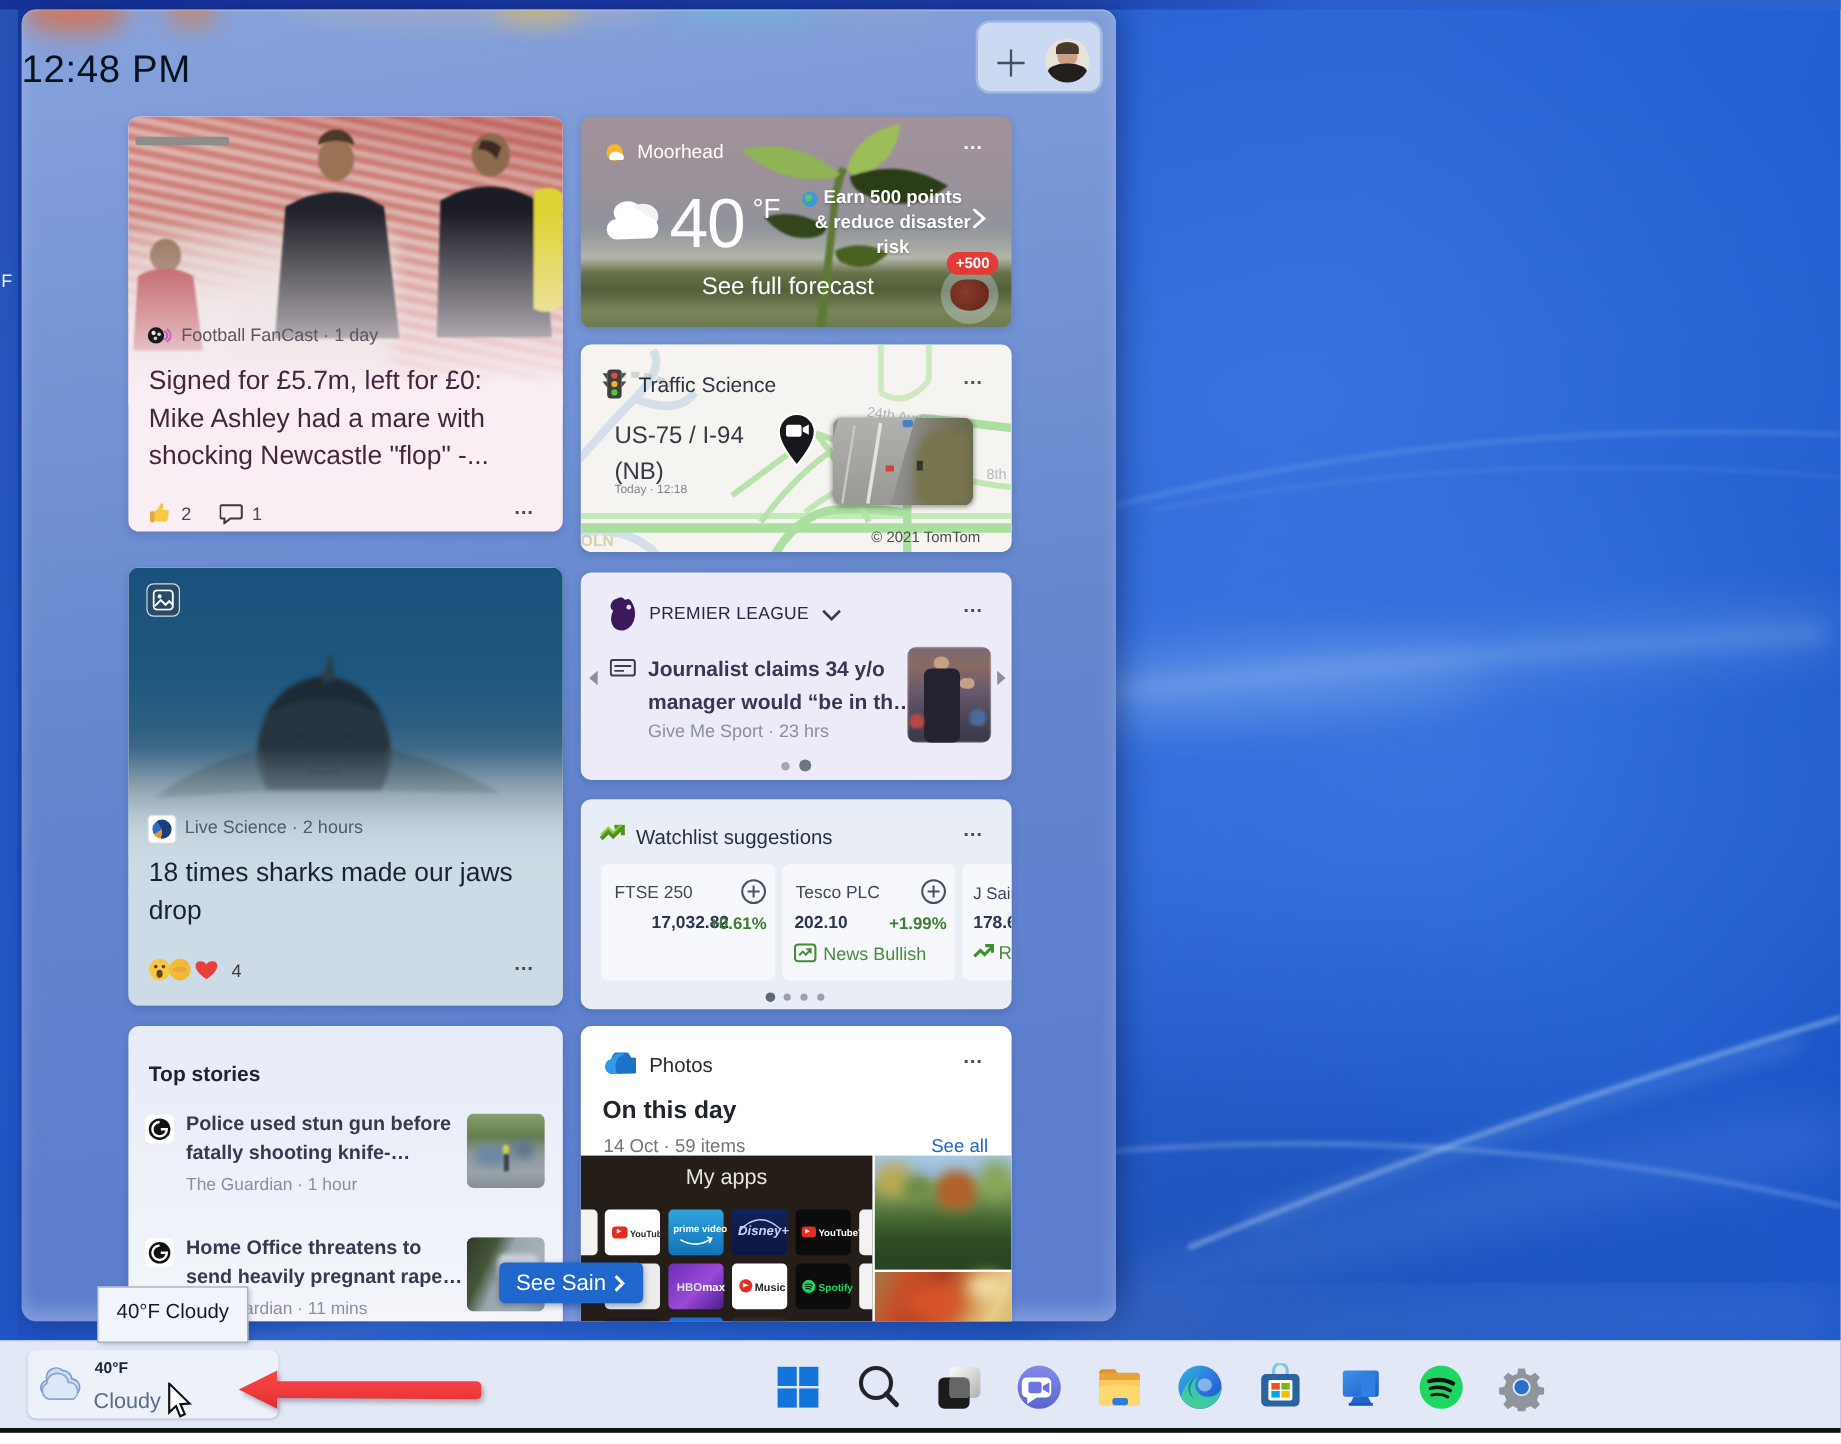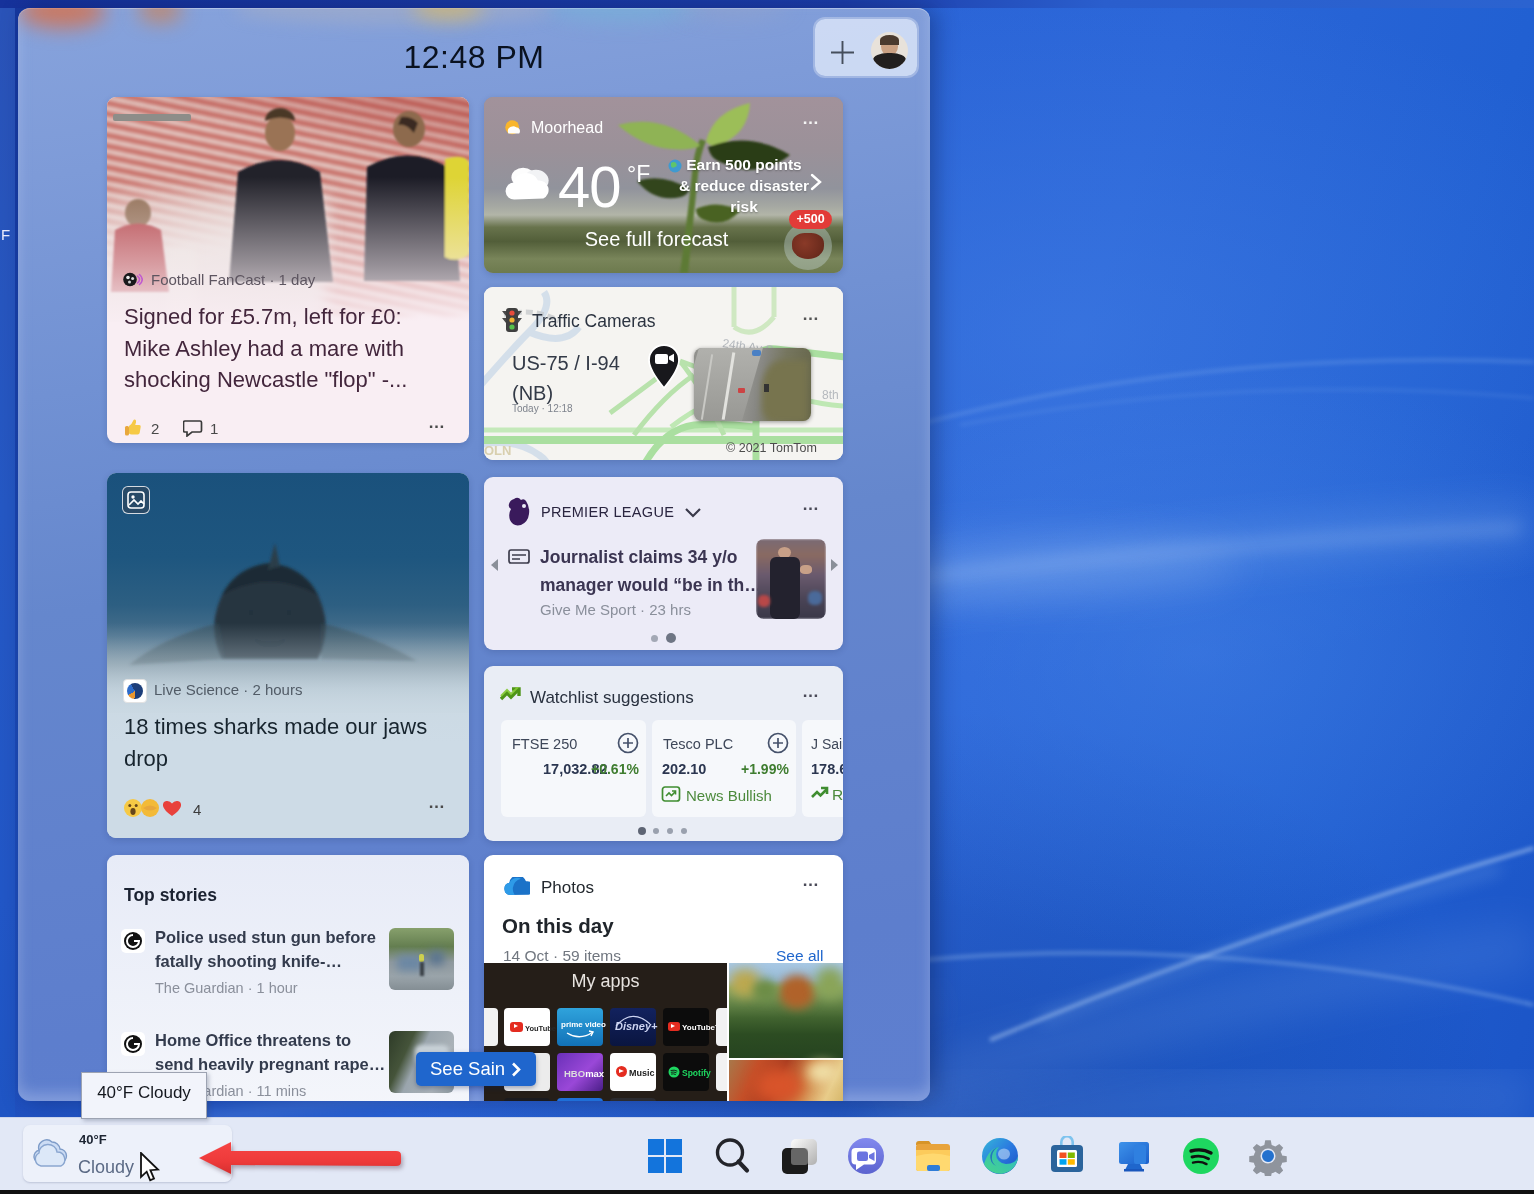--- a/index.html
+++ b/index.html
@@ -18,21 +18,21 @@
   #topstrip{left:0;top:0;width:1534px;height:8px;
     background:linear-gradient(90deg,#16329b 0%,#1c3da9 55%,#2a5ecd 72%,#2b63d0 100%);}
   #leftstrip{left:0;top:8px;width:15px;height:1109px;
     background:linear-gradient(180deg,#2a53b8 0%,#2558c4 45%,#2257c7 80%,#1f55c4 100%);}
   #flabel{left:1px;top:226px;color:#eef;font-size:15px;}
   
   #panel{left:18px;top:8px;width:912px;height:1093px;border-radius:12px;overflow:hidden;box-shadow:6px 0 22px rgba(8,22,70,.38), inset 0 -8px 14px rgba(200,215,245,.35), inset 0 1px 0 rgba(255,255,255,.35);
     background:linear-gradient(172deg,#87a3dc 0%,#7e9bd8 14%,#7191d3 32%,#6587cd 50%,#6182cd 68%,#5d7ecd 85%,#5e7fd0 100%);
   }
   .blob{position:absolute;border-radius:50%;filter:blur(10px);}
-  #time{left:0px;top:31px;width:912px;text-align:center;font-size:32px;font-weight:400;color:#0a1220;letter-spacing:.5px;}
+  #time{left:0px;top:31px;width:912px;font-size:32px;font-weight:400;color:#0a1220;letter-spacing:.5px;}
   #acctbox{left:797px;top:11px;width:102px;height:57px;border-radius:10px;background:rgba(223,232,250,.8);box-shadow:0 0 0 2px rgba(255,255,255,.28);}
   
   #avatar{left:853px;top:24px;width:37px;height:37px;border-radius:50%;background:#e8e2da;overflow:hidden;}
   
   .card{position:absolute;border-radius:9px;overflow:hidden;box-shadow:0 2px 6px rgba(20,40,90,.18);}
   #c-foot{left:89px;top:89px;width:362px;height:346px;background:#f9eef3;}
   #c-wx{left:466px;top:89px;width:359px;height:176px;background:#98909a;}
   #c-traf{left:466px;top:279px;width:359px;height:173px;background:#f4f3f0;}
   #c-shark{left:89px;top:465px;width:362px;height:365px;background:#cfdde8;}
   #c-pl{left:466px;top:469px;width:359px;height:173px;background:#ecebf7;}
@@ -220,21 +220,21 @@
         <text x="338" y="112" font-size="12" fill="#b5b9be">8th</text>
         <text x="0" y="168" font-size="13" fill="#d8cfae" font-weight="bold">OLN</text>
       </svg>
       <svg class="abs" style="left:16px;top:20px" width="24" height="28" viewBox="0 0 24 28">
         <rect x="6" y="1" width="12" height="24" rx="3" fill="#3f3f3f"></rect>
         <path d="M6,4 h-4 l4,5 z M6,11 h-4 l4,5 z M18,4 h4 l-4,5 z M18,11 h4 l-4,5 z" fill="#4a4a4a"></path>
         <circle cx="12" cy="6" r="2.6" fill="#e84c3c"></circle>
         <circle cx="12" cy="13" r="2.6" fill="#f0b232"></circle>
         <circle cx="12" cy="20" r="2.6" fill="#56c04a"></circle>
       </svg>
-      <div class="abs" style="left:48px;top:24px;font-size:17.5px;color:#2b3340;">Traffic Cameras</div>
+      <div class="abs" style="left:48px;top:24px;font-size:17.5px;color:#2b3340;">Traffic Science</div>
       <div class="abs" style="left:318px;top:18px;color:#555;font-size:17px;letter-spacing:2px;font-weight:700">…</div>
       <div class="abs" style="left:28px;top:62px;font-size:20px;color:#333a47;line-height:29.5px;">US-75 / I-94<br>(NB)</div>
       <div class="abs" style="left:28px;top:116px;font-size:10px;color:#7e838d;">Today · 12:18</div>
       <svg class="abs" style="left:160px;top:56px" width="40" height="48" viewBox="0 0 40 48">
         <path d="M20,2 a15,15 0 0 1 15,15 q0,10 -15,28 q-15,-18 -15,-28 a15,15 0 0 1 15,-15 z" fill="#18181c" stroke="#fff" stroke-width="1.8"></path>
         <rect x="11" y="11" width="13" height="10" rx="2" fill="#fff"></rect>
         <path d="M25,13.5 l5,-2.8 v8.6 l-5,-2.8 z" fill="#fff"></path>
       </svg>
       <div class="abs" style="left:210px;top:61px;width:117px;height:73px;border-radius:8px;overflow:hidden;box-shadow:0 1px 4px rgba(0,0,0,.4);">
         <div class="abs" style="left:0;top:0;width:117px;height:73px;background:linear-gradient(100deg,#90908c 0%,#9e9e9a 35%,#888884 55%,#76765f 72%,#636347 100%);"></div>

